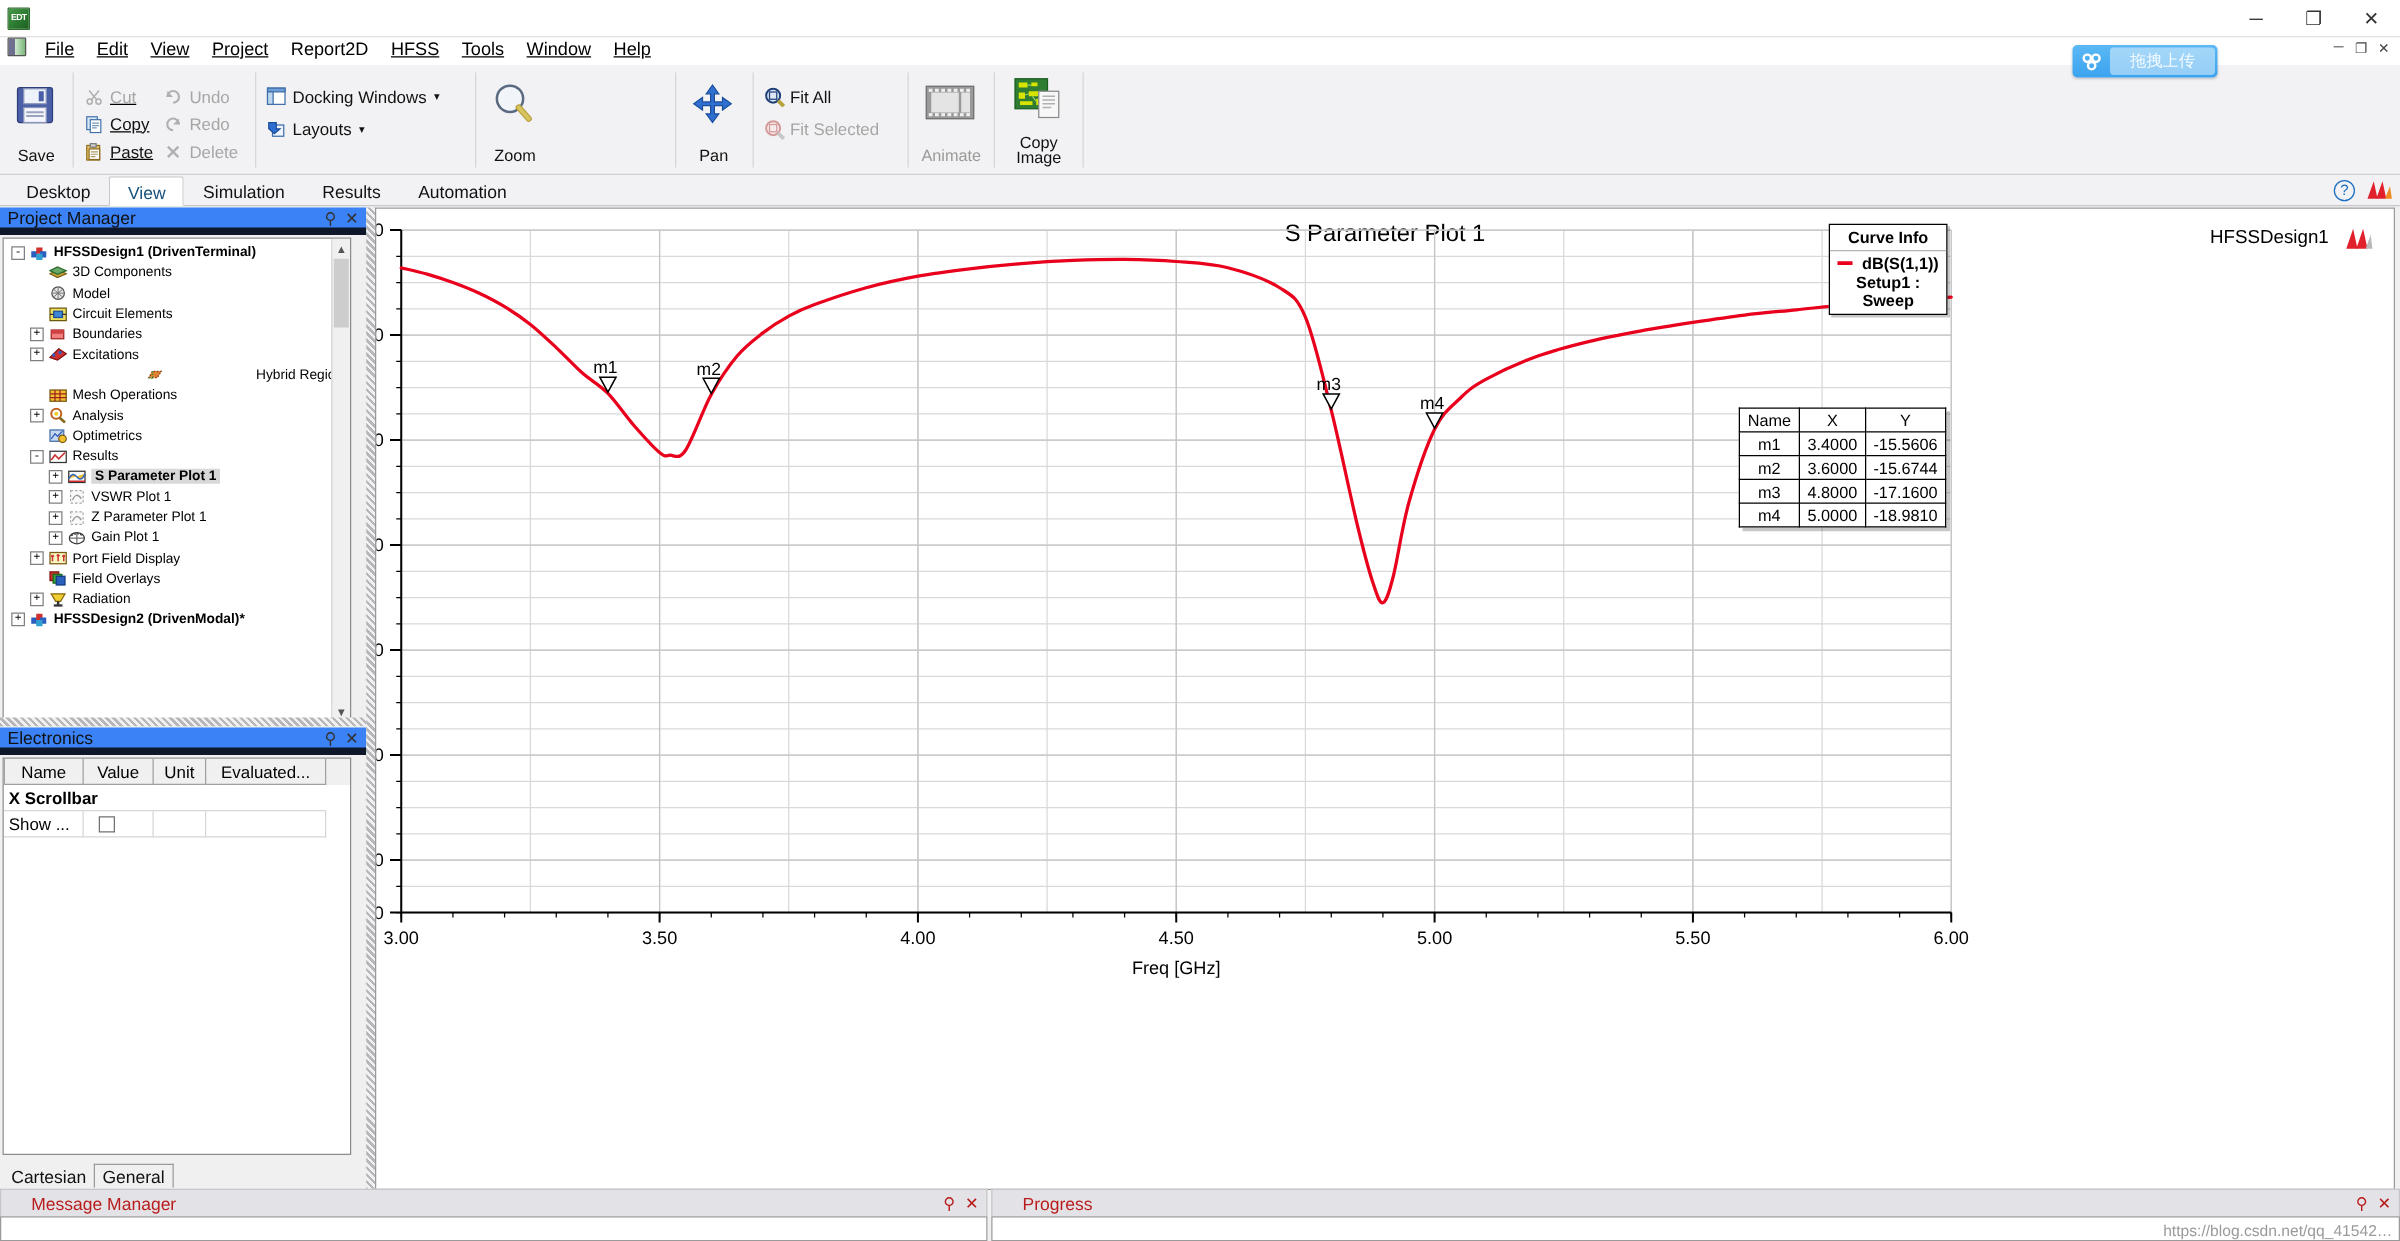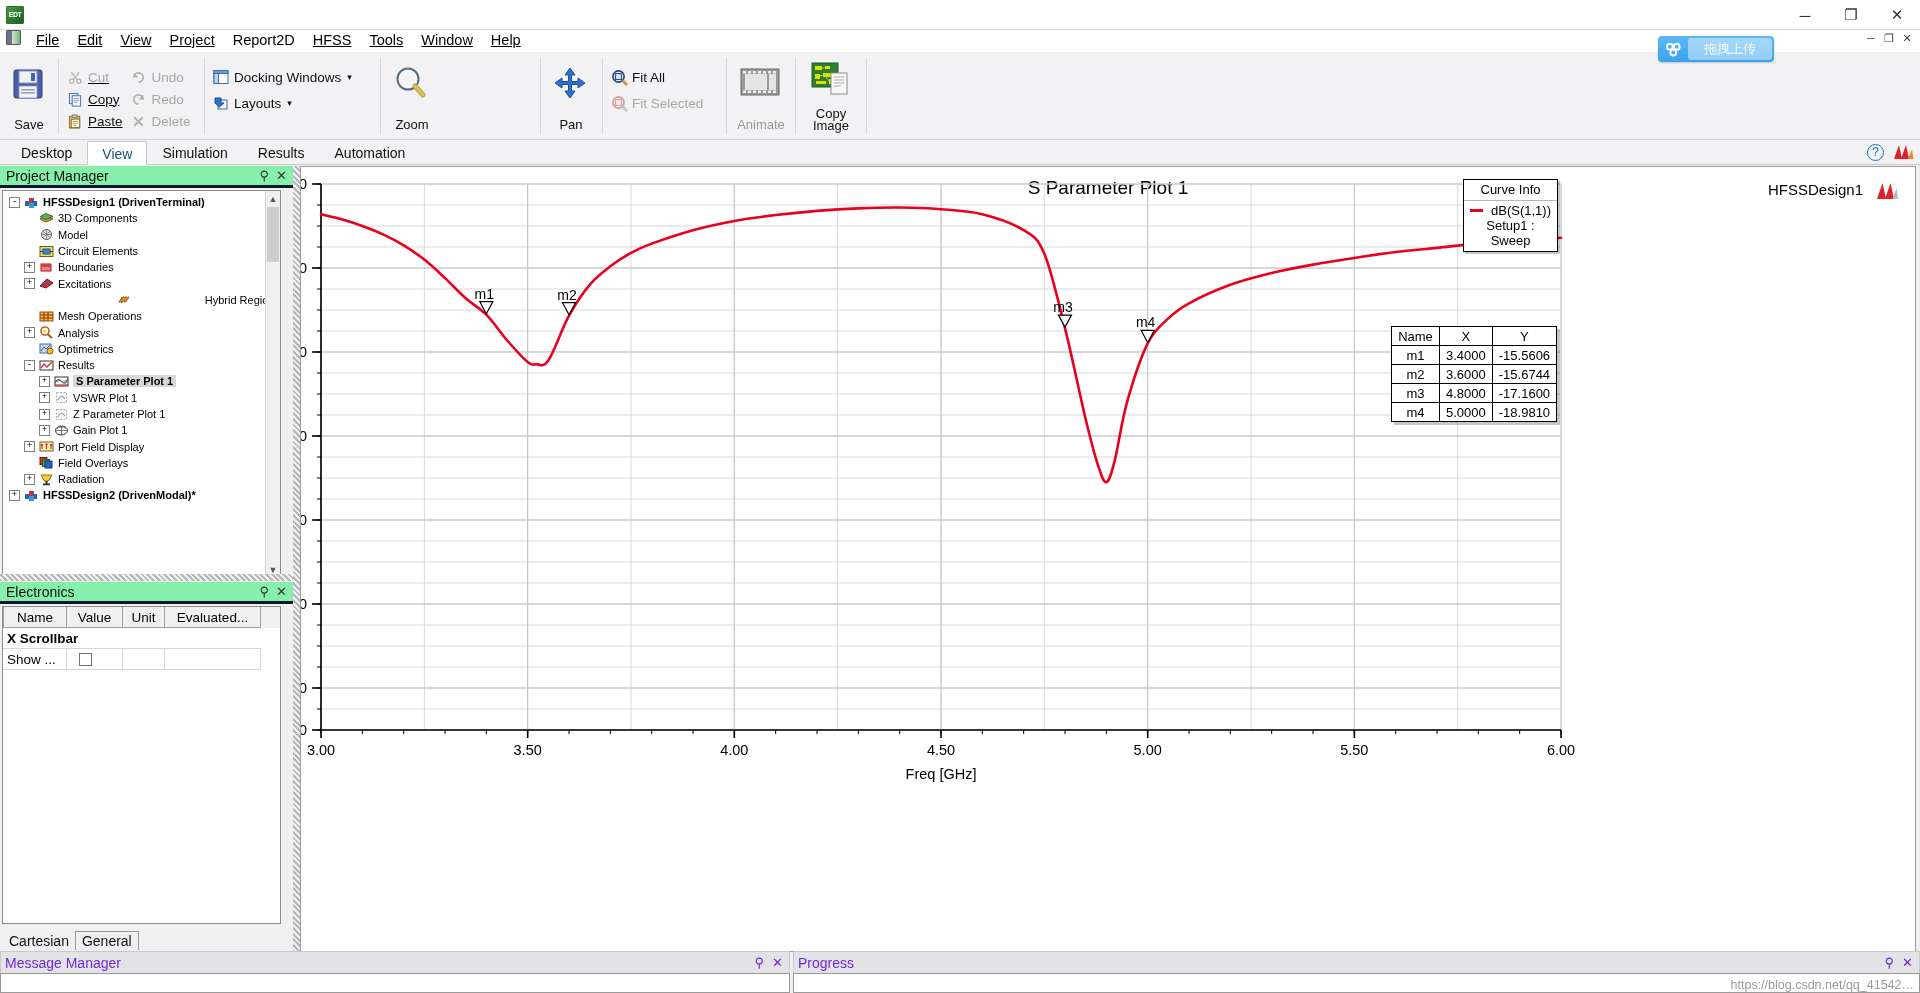--- a/index.html
+++ b/index.html
@@ -109,22 +109,22 @@
   }
   .tabstrip-right { position: absolute; right: 6px; bottom: 3px; display: flex; align-items: center; gap: 8px; }
   .help-circle {
     width: 17px; height: 17px; border-radius: 50%; border: 1.6px solid #1b6ec2;
     color: #1b6ec2; font-size: 12px; display: flex; align-items: center; justify-content: center;
   }
 
   
   .dock-panel { position: absolute; left: 0; background: #f0f0f0; }
   .dock-header {
-    height: 22px; background: #86efac; display: flex; align-items: center;
-    font-size: 14px; color: #111; padding-left: 6px; border-bottom: 3px solid #0f172a; text-align: right;
+    height: 22px; background: #3b82f6; display: flex; align-items: center;
+    font-size: 14px; color: #111; padding-left: 6px; border-bottom: 6px solid #0f172a; text-align: right;
   }
   .dock-header .acts { margin-left: auto; display: flex; align-items: center; gap: 7px;
                         padding-right: 6px; font-size: 13px; color: #333; }
   .dock-body { background: #fff; border: 1px solid #8c8c8c; position: absolute;
                left: 2px; right: 12px; overflow: hidden; }
 
   
   .tree { font-size: 13px; color: #000; padding: 3px 0 0 0; position: relative; }
   .tnode { display: flex; align-items: center; height: 16.3px; white-space: nowrap; position: relative; }
   .texp { width: 11px; height: 11px; border: 1px solid #808080; background: #fff;
@@ -163,43 +163,43 @@
 
   
   .plotwrap { position: absolute; background: #fff; border: 1px solid #9a9a9a; overflow: hidden; }
   .plot-title { position: absolute; top: 10px; width: 100%; text-align: center;
                 font-size: 19px; color: #000; }
   .plot-design { position: absolute; top: 14px; right: 52px; font-size: 15px; color: #000; }
   .ansys-mark { position: absolute; top: 14px; right: 16px; }
 
   .curve-info {
     position: absolute; background: #fff; border: 1px solid #000;
-    box-shadow: 2px 2px 0 rgba(0,0,0,.22); font-size: 13px; color: #000;
+    box-shadow: 2px 2px 0 rgba(0,0,0,.22); font-size: 13px; color: #000; font-weight: bold;
   }
   .ci-title { text-align: center; padding: 2px 10px 3px; border-bottom: 1px solid #b5b5b5; }
   .ci-row { display: flex; align-items: center; padding: 2px 6px 0 6px; }
   .ci-swatch { width: 28px; height: 2.5px; background: #e8001d; margin-right: 8px; }
   .ci-name { flex: 1; text-align: right; }
   .ci-sub { padding: 0 6px 3px 6px; text-align: center; }
 
   .mtable {
     position: absolute; background: #fff; border: 1.5px solid #000;
     box-shadow: 3px 3px 0 rgba(0,0,0,.22); font-size: 13px; border-collapse: collapse;
   }
   .mtable td, .mtable th {
     border: 1px solid #000; padding: 1px 6px; text-align: center; font-weight: normal;
     font-size: 13px; height: 19px;
   }
   .mtable td.num { text-align: right; }
 
   
   .bottombar { position: absolute; bottom: 0; left: 0; width: 1920px; height: 42px; }
   .bb-panel { position: absolute; height: 22px; background: #e3e3e7;
-              display: flex; align-items: center; font-size: 14px; color: #6d28d9;
-              padding-left: 4px; border: 1px solid #c8c8cc; border-bottom: none; }
+              display: flex; align-items: center; font-size: 14px; color: #b91c1c;
+              padding-left: 24px; border: 1px solid #c8c8cc; border-bottom: none; }
   .bb-panel .acts { margin-left: auto; display: flex; gap: 8px; padding-right: 6px; font-size: 13px; }
   .bb-content { position: absolute; background: #fff; border: 1px solid #9a9a9a; }
   .watermark { position: absolute; right: 6px; bottom: 1px; font-size: 12.5px; color: #9a9a9a; }
 </style>
 </head>
 <body>
 
 <div id="app">
 
   <div class="titlebar">

